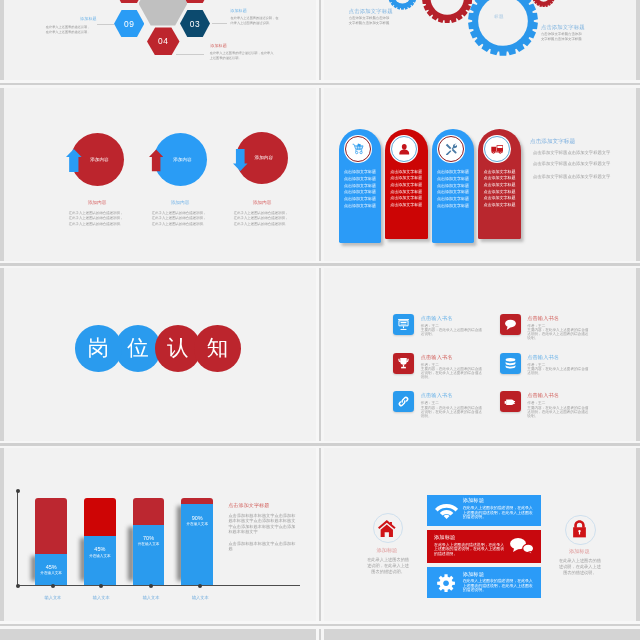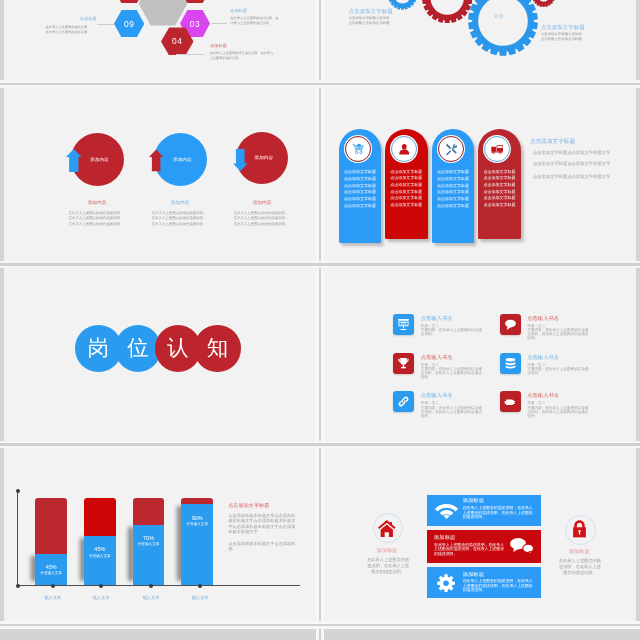--- a/index.html
+++ b/index.html
@@ -105,25 +105,25 @@
     <div class="hex" style="left:134.5px;top:77.3px;width:48.9px;height:44.3px;background:#c0c0c0;"></div>
 
     <div class="hex" style="left:110.0px;top:72.1px;width:30.3px;height:27.3px;background:#bd252d;">
       
     </div>
 
     <div class="hex" style="left:176.0px;top:71.7px;width:30.0px;height:27.8px;background:#bd252d;">
       
     </div>
 
-    <div class="hex" style="left:176.0px;top:105.7px;width:30.0px;height:27.8px;background:#d946ef;">
+    <div class="hex" style="left:176.0px;top:105.7px;width:30.0px;height:27.8px;background:#0c4a6e;">
       <span>03</span>
     </div>
 
-    <div class="hex" style="left:157px;top:123.4px;width:32.5px;height:28.1px;background:#bd252d;">
+    <div class="hex" style="left:143.0px;top:123.4px;width:32.5px;height:28.1px;background:#bd252d;">
       <span>04</span>
     </div>
 
     <div class="hex" style="left:110.0px;top:106.1px;width:30.3px;height:27.3px;background:#2a9cf5;">
       <span>09</span>
     </div>
 
     <div class="lead" style="left:93px;top:120px;width:17px;"></div>
     <div class="hd" style="left:76.0px;top:111.5px;color:#6ab2e8;">添加标题</div>
     <div class="tt" style="left:41.4px;top:121.3px;width:45px;text-align:right;">在此录入上述图表的描述说明，在此录入上述图表的描述说明。</div>

